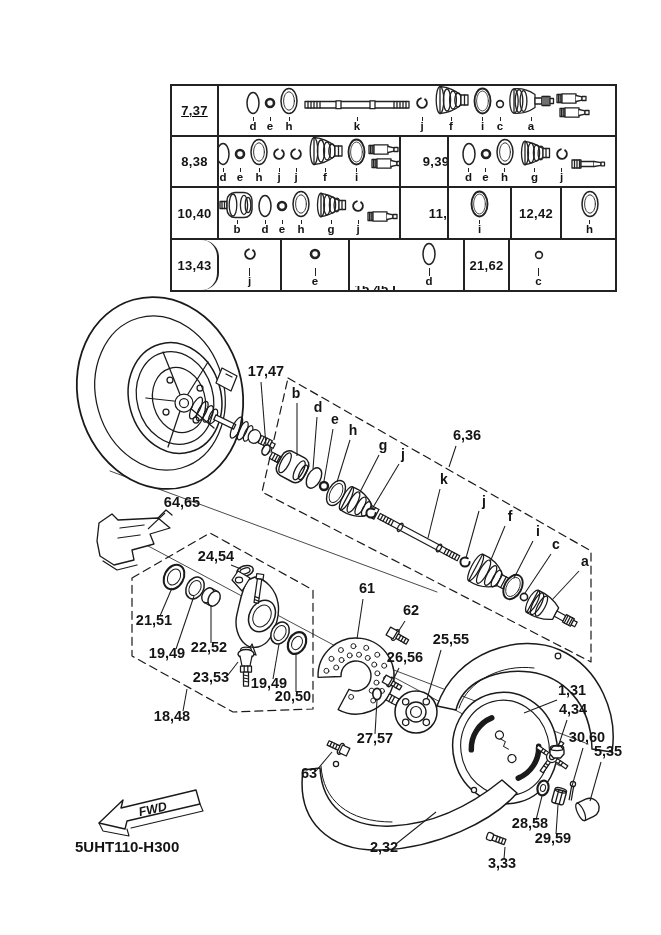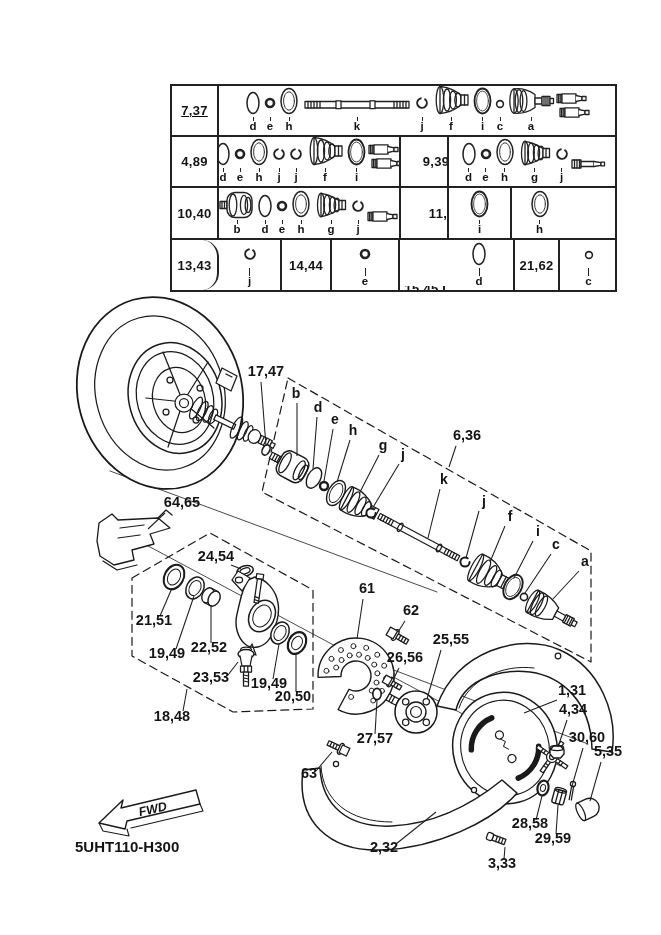--- a/index.html
+++ b/index.html
@@ -568,21 +568,21 @@
                 <rect x="5" y="3.8" width="14" height="9.4" fill="#fff"></rect>
                 <path d="M19,5.5 L25,6.8 L25,10.2 L19,11.5" fill="#fff"></path>
                 <rect x="25" y="6.5" width="4" height="4" fill="#fff"></rect>
               </g>
             </svg>
           </div>
         </div>
       </div>
       <div class="trow r1">
         <div class="tcell ref" style="width: 47px; flex: 0 0 47px;">
-          <span>4,89</span>
+          <span>8,38</span>
         </div>
         <div class="tcell parts" style="width: 182px; flex: 0 0 182px;">
           <div class="pitem">
             <svg width="16" height="26">
               <ellipse cx="8" cy="12" rx="6" ry="10.5" stroke-width="1.5" fill="#fff"></ellipse>
             </svg>
             <div class="tick"></div>
             <span class="plet">d</span>
           </div>
           <div class="pitem">
@@ -792,20 +792,23 @@
         <div class="tcell parts" style="width: 63px; flex: 0 0 63px;">
           <div class="pitem">
             <svg width="19" height="30">
               <ellipse cx="9.5" cy="14" rx="8" ry="12.5" stroke-width="1.9" fill="#fff"></ellipse>
               <ellipse cx="9.5" cy="14" rx="5.9" ry="10" stroke-width="0.8"></ellipse>
             </svg>
             <div class="tick"></div>
             <span class="plet">i</span>
           </div>
         </div>
+        <div class="tcell ref" style="width: 50px; flex: 0 0 50px;">
+          <span>12,42</span>
+        </div>
         <div class="tcell parts" style="width: 55px; flex: 0 0 55px;">
           <div class="pitem">
             <svg width="20" height="30">
               <ellipse cx="10" cy="14" rx="8" ry="12.5" stroke-width="1.5" fill="#fff"></ellipse>
               <ellipse cx="10" cy="14" rx="5.4" ry="9.2" stroke-width="0.9"></ellipse>
             </svg>
             <div class="tick"></div>
             <span class="plet">h</span>
           </div>
         </div>
@@ -816,23 +819,20 @@
         </div>
         <div class="tcell parts" style="width: 63px; flex: 0 0 63px;">
           <div class="pitem">
             <svg width="14" height="26">
               <circle cx="7" cy="12" r="4.8" stroke-width="2" fill="#fff" stroke-dasharray="25 5" transform="rotate(-50 7 12)"></circle>
             </svg>
             <div class="tick"></div>
             <span class="plet">j</span>
           </div>
         </div>
-        <div class="tcell ref" style="width: 50px; flex: 0 0 50px;">
-          <span>14,44</span>
-        </div>
         <div class="tcell parts" style="width: 68px; flex: 0 0 68px;">
           <div class="pitem">
             <svg width="12" height="26">
               <circle cx="6" cy="12" r="4" stroke-width="2.6" fill="#fff"></circle>
             </svg>
             <div class="tick"></div>
             <span class="plet">e</span>
           </div>
         </div>
         <div class="tcell ref" style="width: 45px; flex: 0 0 45px; margin-top: 46px;">

